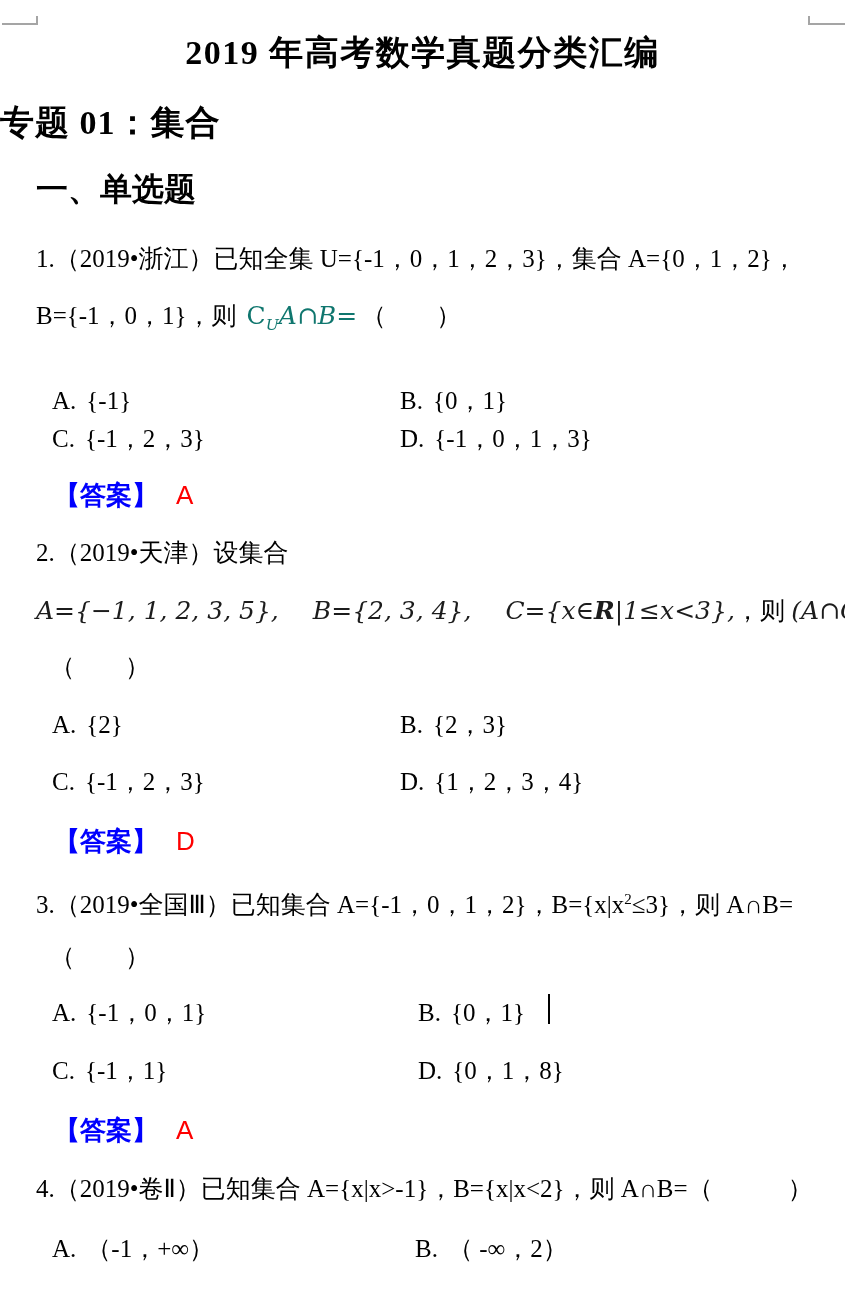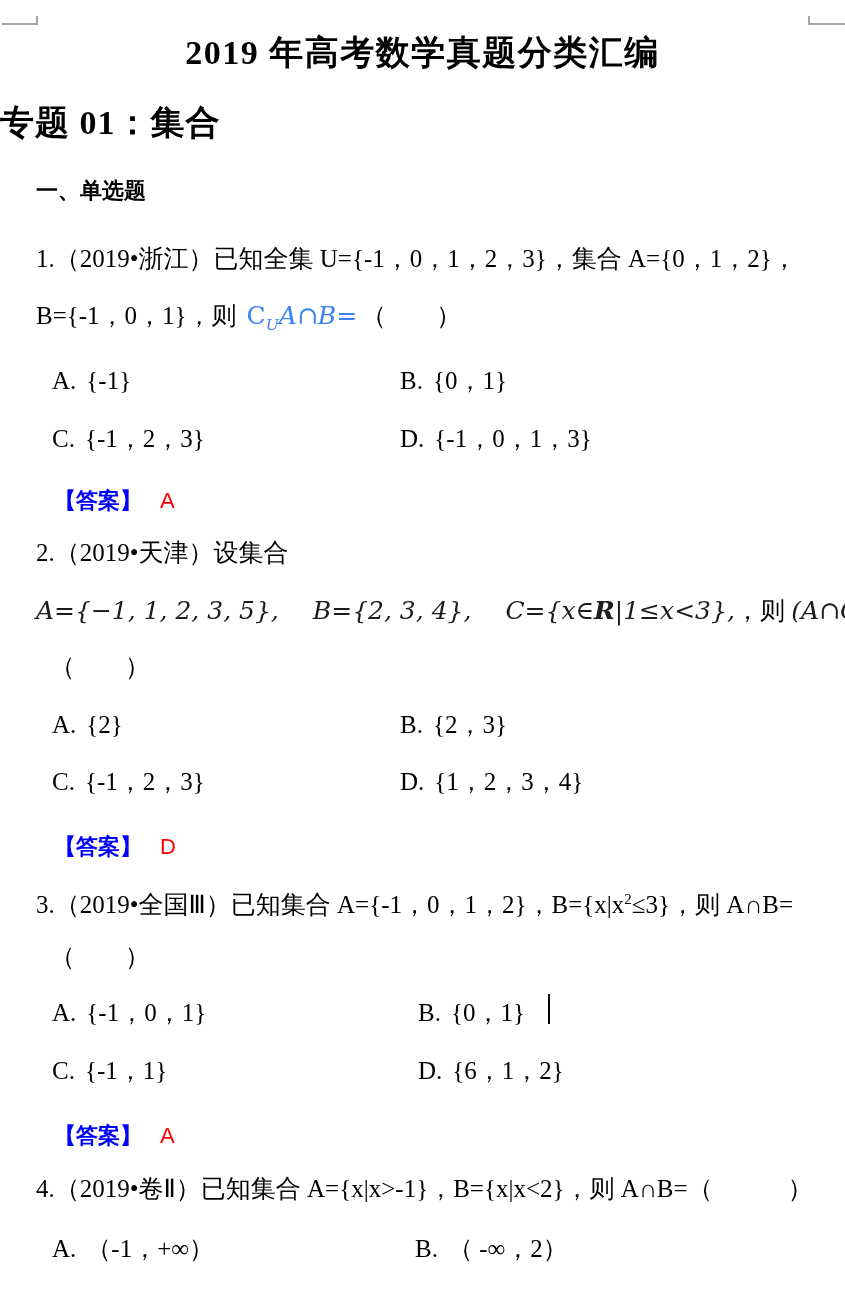--- a/index.html
+++ b/index.html
@@ -26,39 +26,39 @@
     font-size: 34px; font-weight: 700; letter-spacing: 1.5px;
     font-family: "Liberation Serif", serif;
   }
   .subtitle {
     position: absolute; left: 0; right: 0; top: 84px;
     margin: 0; 
     font-size: 34px; font-weight: 700; letter-spacing: 1px;
     font-family: "Liberation Serif", serif;
   }
   .section-heading {
-    position: absolute; left: 36px; top: 160px;
-    font-size: 22px; font-weight: 700;
+    position: absolute; left: 36px; top: 152px;
+    font-size: 32px; font-weight: 700;
     font-family: "Liberation Sans", sans-serif;
   }
   .line {
     position: absolute; left: 36px; right: 4px;
     font-size: 25px; line-height: 34px;
     white-space: nowrap;
   }
   .indent { left: 50px; }
   .opt-row { position: absolute; left: 52px; right: 4px; font-size: 25px; line-height: 34px; white-space: nowrap; }
   .opt-label { margin-right: 10px; }
   .opt-b { position: absolute; left: 348px; top: 0; }      
   .opt-b.b418 { left: 366px; }
   .opt-b.b363 { left: 363px; }
-  .answer-row { position: absolute; left: 54px; font-size: 22px; line-height: 46px; }
+  .answer-row { position: absolute; left: 54px; font-size: 26px; line-height: 34px; }
   .ans-label { color: #0000fe; font-weight: 700; }
   .ans-value { color: #fe0000; margin-left: 18px; font-family: "Liberation Sans", sans-serif; }
-  .eq { color: #3b82f6; margin-left: 10px; margin-right: 4px; font-family: "DejaVu Serif", serif; }
+  .eq { color: #0f766e; margin-left: 10px; margin-right: 4px; font-family: "DejaVu Serif", serif; }
   .eq .it { font-style: italic; }
   .eq sub { font-size: 0.62em; font-style: italic; }
   sup.sq { font-size: 0.6em; }
   .math { font-style: italic; font-family: "DejaVu Serif", serif; color: #1c1c1c; }
   .math .bold-r { font-weight: 700; }
   .mseg { margin-right: 34px; }
   .mseg-last { margin-right: 0; }
   .upright { font-style: normal; color: #000; font-family: "Liberation Serif", serif; }
   .phi { font-style: italic; font-family: "DejaVu Serif", serif; }
   .text-cursor { position: absolute; left: 548px; top: 978px; width: 2px; height: 30px; background: #000; }
@@ -74,21 +74,21 @@
   <div class="crop br"></div>
 
   <h1 class="title">2019 年高考数学真题分类汇编</h1>
   <h2 class="subtitle">专题 01：集合</h2>
   <div class="section-heading">一、单选题</div>
 
   <div class="line" style="top:226px">1.（2019•浙江）已知全集 U={-1，0，1，2，3}，集合 A={0，1，2}，</div>
   <div class="line" style="top:283px">
     <span>B={-1，0，1}，则</span><span class="eq"><span>C</span><sub>U</sub><span class="it">A∩B</span><span>=</span></span><span>（　　）</span>
   </div>
-  <div class="opt-row" style="top:348px">
+  <div class="opt-row" style="top:368px">
     <span><span class="opt-label">A.</span><span>{-1}</span></span>
     <span class="opt-b"><span class="opt-label">B.</span><span>{0，1}</span></span>
   </div>
   <div class="opt-row" style="top:406px">
     <span><span class="opt-label">C.</span><span>{-1，2，3}</span></span>
     <span class="opt-b"><span class="opt-label">D.</span><span>{-1，0，1，3}</span></span>
   </div>
   <div class="answer-row" style="top:462px">
     <span class="ans-label">【答案】</span><span class="ans-value">A</span>
   </div>
@@ -114,21 +114,21 @@
     <span>3.（2019•全国Ⅲ）已知集合 A={-1，0，1，2}，B={x|x</span><sup class="sq">2</sup><span>≤3}，则 A∩B=</span>
   </div>
   <div class="line indent" style="top:924px">（　　）</div>
   <div class="opt-row" style="top:980px">
     <span><span class="opt-label">A.</span><span>{-1，0，1}</span></span>
     <span class="opt-b b418"><span class="opt-label">B.</span><span>{0，1}</span></span>
   </div>
   <div class="text-cursor"></div>
   <div class="opt-row" style="top:1038px">
     <span><span class="opt-label">C.</span><span>{-1，1}</span></span>
-    <span class="opt-b b418"><span class="opt-label">D.</span><span>{6，1，2}</span></span>
+    <span class="opt-b b418"><span class="opt-label">D.</span><span>{0，1，8}</span></span>
   </div>
   <div class="answer-row" style="top:1097px">
     <span class="ans-label">【答案】</span><span class="ans-value">A</span>
   </div>
 
   <div class="line" style="top:1156px">4.（2019•卷Ⅱ）已知集合 A={x|x&gt;-1}，B={x|x&lt;2}，则 A∩B=（　　　）</div>
   <div class="opt-row" style="top:1216px">
     <span><span class="opt-label">A.</span><span>（-1，+∞）</span></span>
     <span class="opt-b b363"><span class="opt-label">B.</span><span>（ -∞，2）</span></span>
   </div>

